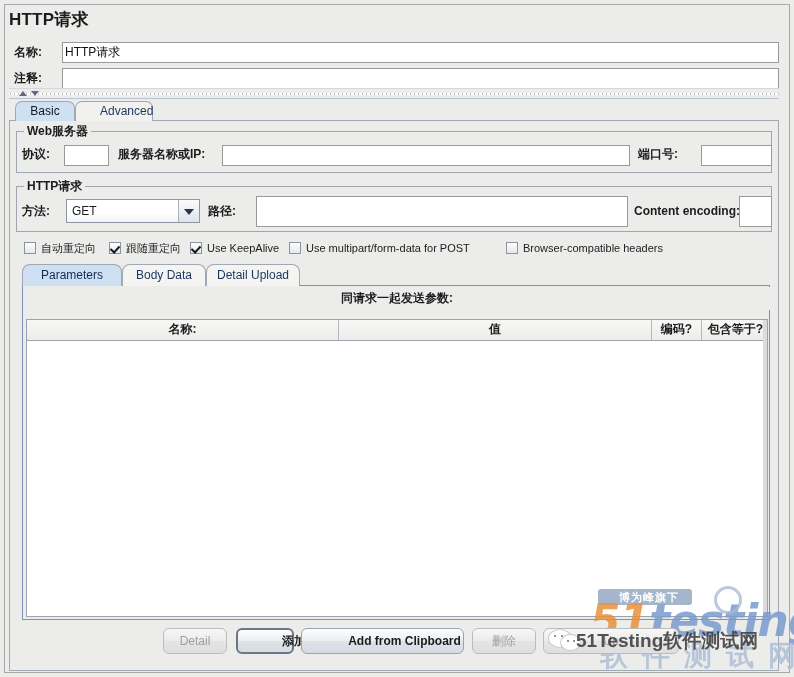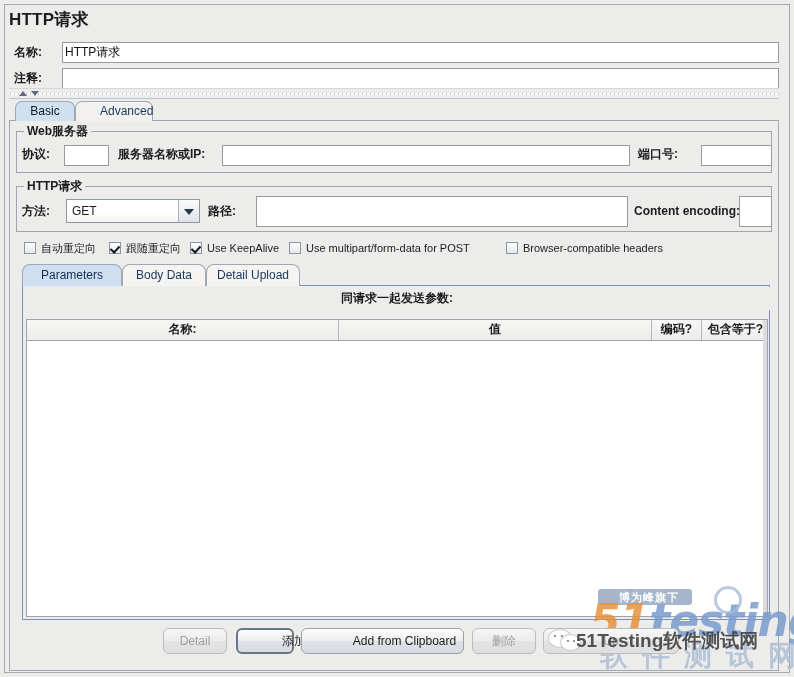--- a/index.html
+++ b/index.html
@@ -348,21 +348,21 @@
   .btn.primary {
     border: 2px solid #6b7787;
     font-weight: bold;
     line-height: 22px;
   }
   .btn.disabled {
     color: #a0a0a0;
     background: linear-gradient(to bottom, #f7f7f7 0%, #ececec 48%, #e4e4e4 52%, #dedede 100%);
     border-color: #bcbcbc;
   }
-  .btn.bold { font-weight: normal; padding-left: 44px; }
+  .btn.bold { font-weight: bold; padding-left: 44px; }
 
   
   .wm {
     position: absolute;
     pointer-events: none;
     user-select: none;
   }
   .wm-badge {
     left: 598px; top: 589px;
     width: 86px; height: 16px;

